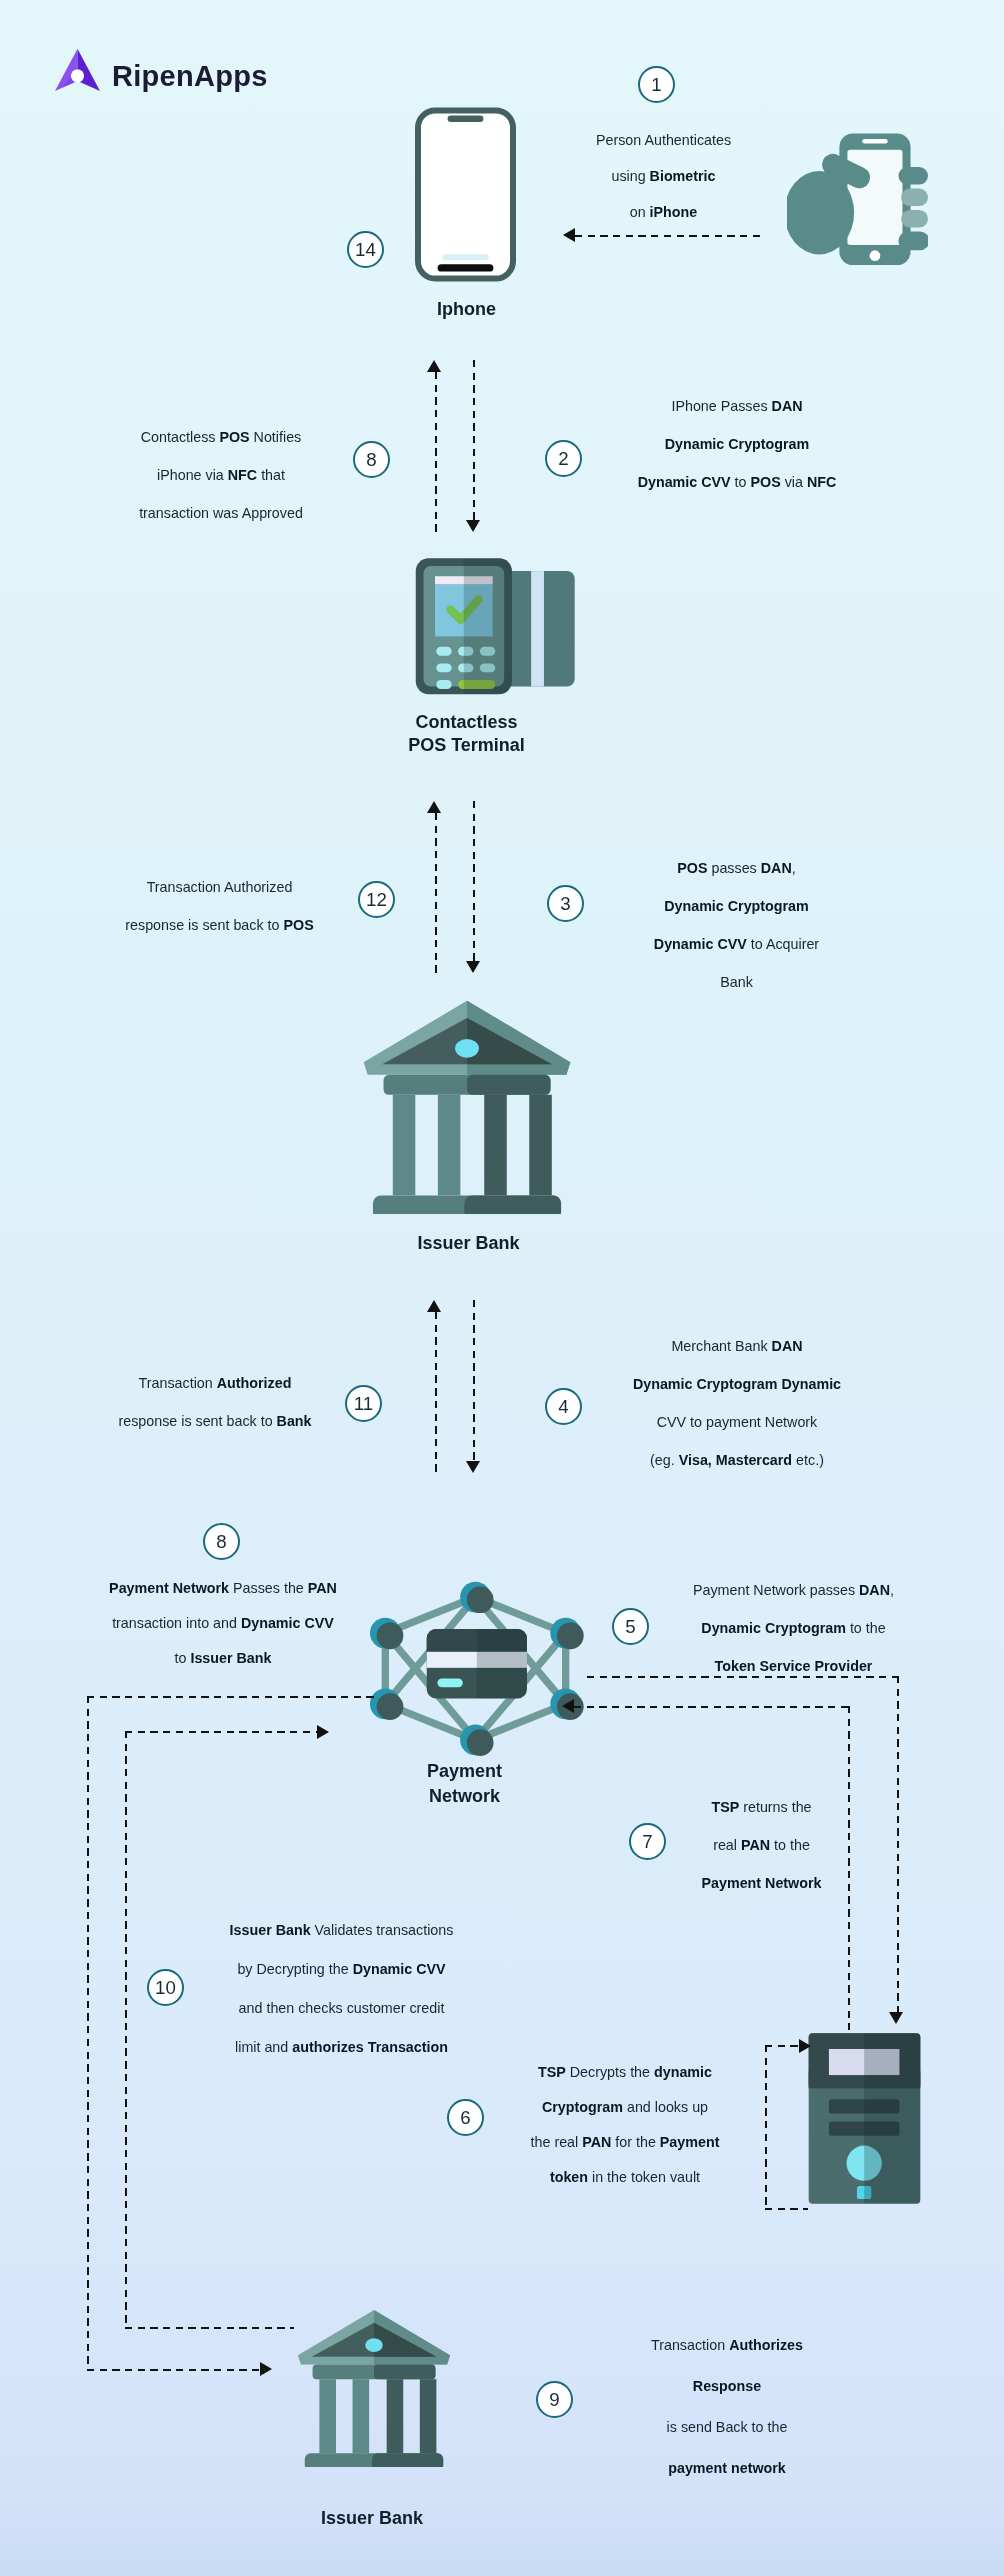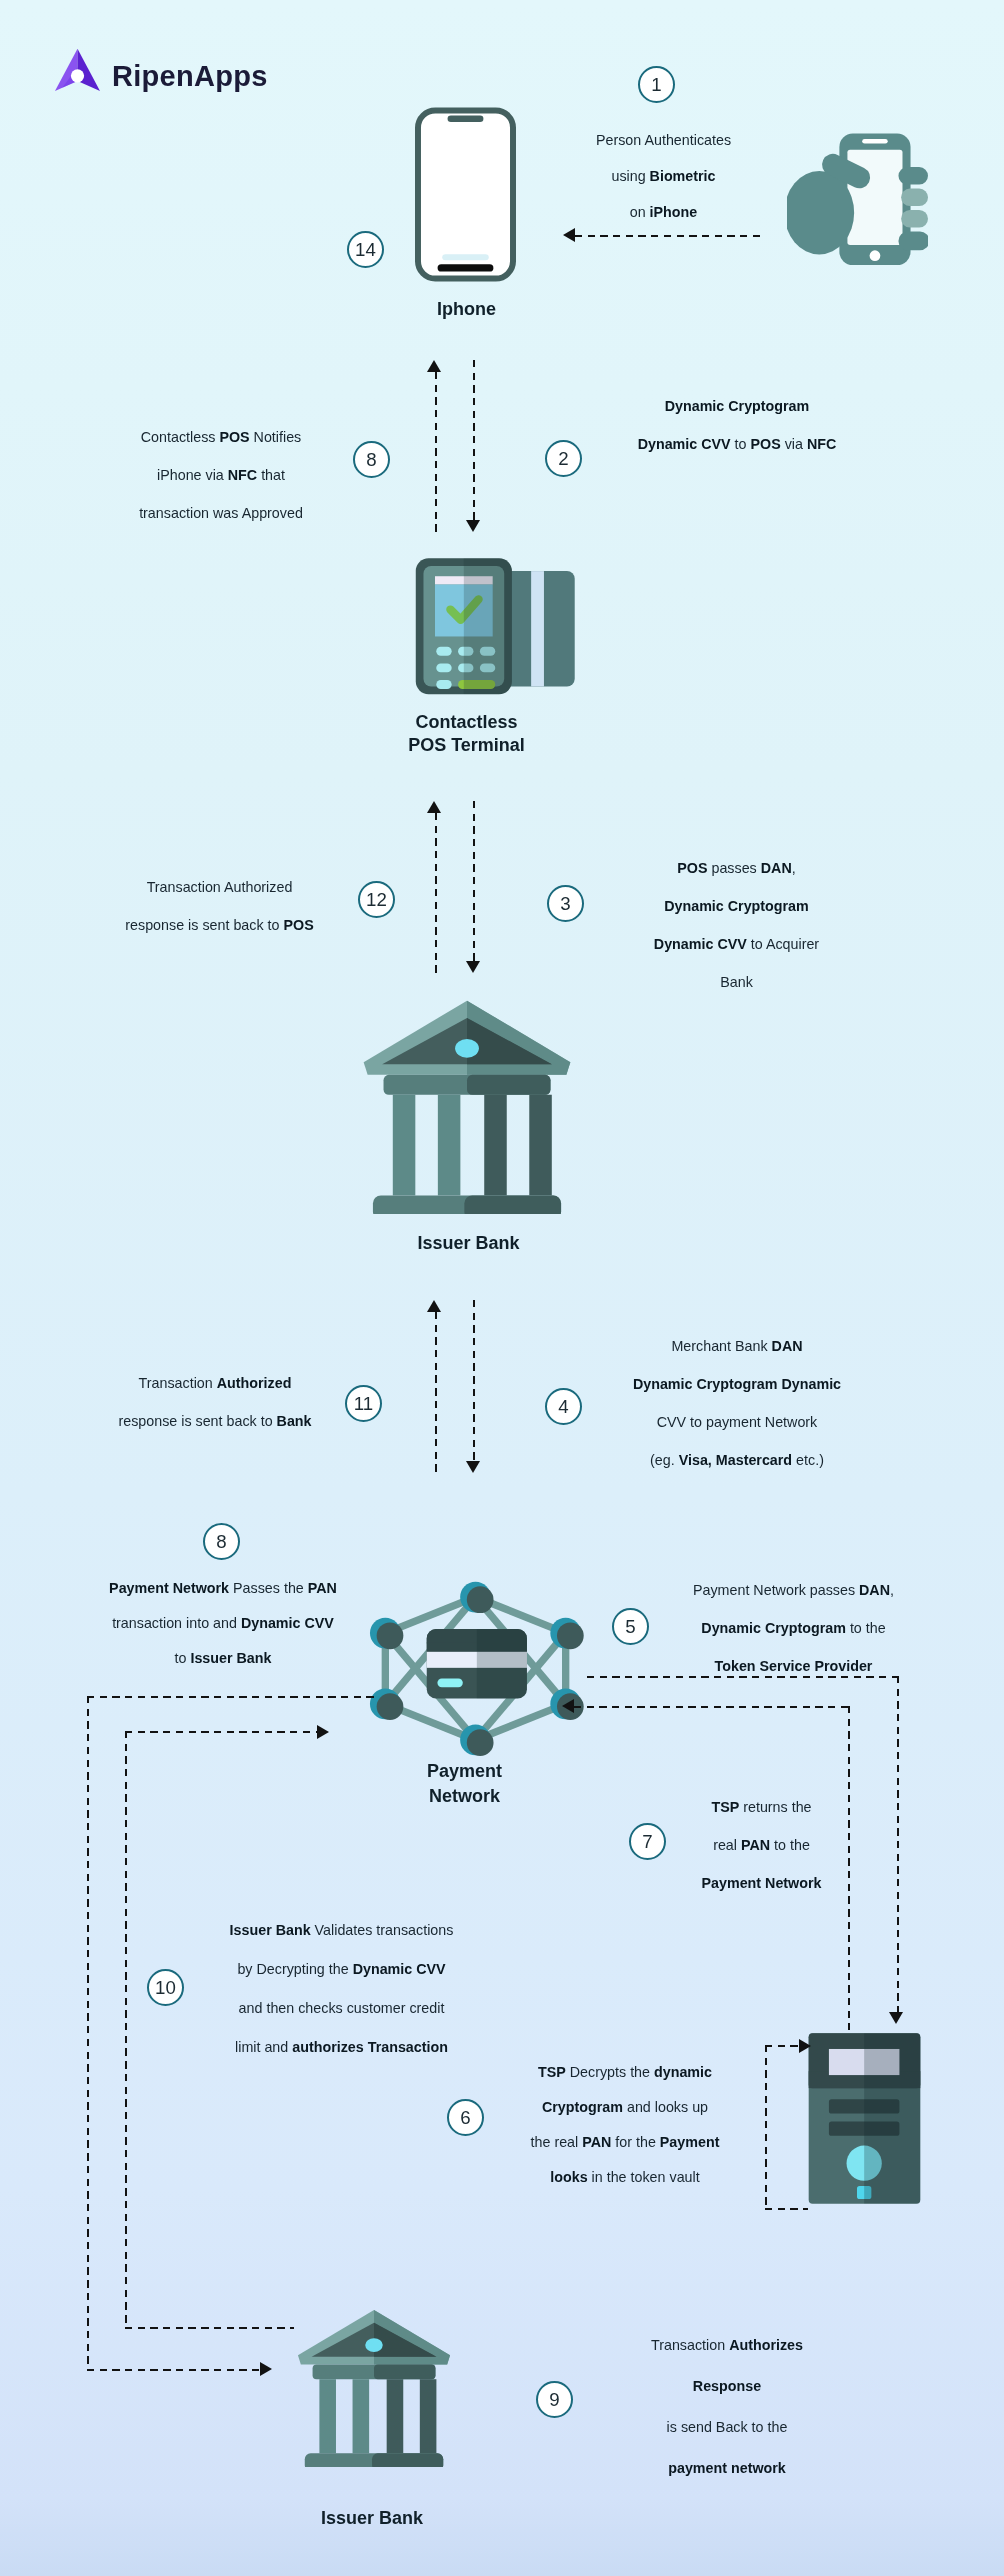--- a/index.html
+++ b/index.html
@@ -83,20 +83,21 @@
   <div class="badge" id="b12">12</div>
   <div class="badge" id="b13">8</div>
   <div class="badge" id="b14">14</div>
 
   <div class="note" id="n1">
       <div class="nline"><span>Person Authenticates</span></div>
       <div class="nline"><span>using </span><span class="b">Biometric</span></div>
       <div class="nline"><span>on </span><span class="b">iPhone</span></div>
     </div>
   <div class="note" id="n2">
+      <div class="nline"><span>IPhone Passes </span><span class="b">DAN</span></div>
       <div class="nline"><span class="b">Dynamic Cryptogram</span></div>
       <div class="nline"><span class="b">Dynamic CVV</span><span> to </span><span class="b">POS</span><span> via </span><span class="b">NFC</span></div>
     </div>
   <div class="note" id="n3">
       <div class="nline"><span class="b">POS</span><span> passes </span><span class="b">DAN</span><span>,</span></div>
       <div class="nline"><span class="b">Dynamic Cryptogram</span></div>
       <div class="nline"><span class="b">Dynamic CVV</span><span> to Acquirer</span></div>
       <div class="nline"><span>Bank</span></div>
     </div>
   <div class="note" id="n4">
@@ -107,21 +108,21 @@
     </div>
   <div class="note" id="n5">
       <div class="nline"><span>Payment Network passes </span><span class="b">DAN</span><span>,</span></div>
       <div class="nline"><span class="b">Dynamic Cryptogram</span><span> to the</span></div>
       <div class="nline"><span class="b">Token Service Provider</span></div>
     </div>
   <div class="note" id="n6">
       <div class="nline"><span class="b">TSP</span><span> Decrypts the </span><span class="b">dynamic</span></div>
       <div class="nline"><span class="b">Cryptogram</span><span> and looks up</span></div>
       <div class="nline"><span>the real </span><span class="b">PAN</span><span> for the </span><span class="b">Payment</span></div>
-      <div class="nline"><span class="b">looks</span><span> in the token vault</span></div>
+      <div class="nline"><span class="b">token</span><span> in the token vault</span></div>
     </div>
   <div class="note" id="n7">
       <div class="nline"><span class="b">TSP</span><span> returns the</span></div>
       <div class="nline"><span>real </span><span class="b">PAN</span><span> to the</span></div>
       <div class="nline"><span class="b">Payment Network</span></div>
     </div>
   <div class="note" id="n8">
       <div class="nline"><span class="b">Payment Network</span><span> Passes the </span><span class="b">PAN</span></div>
       <div class="nline"><span>transaction into and </span><span class="b">Dynamic CVV</span></div>
       <div class="nline"><span>to </span><span class="b">Issuer Bank</span></div>

